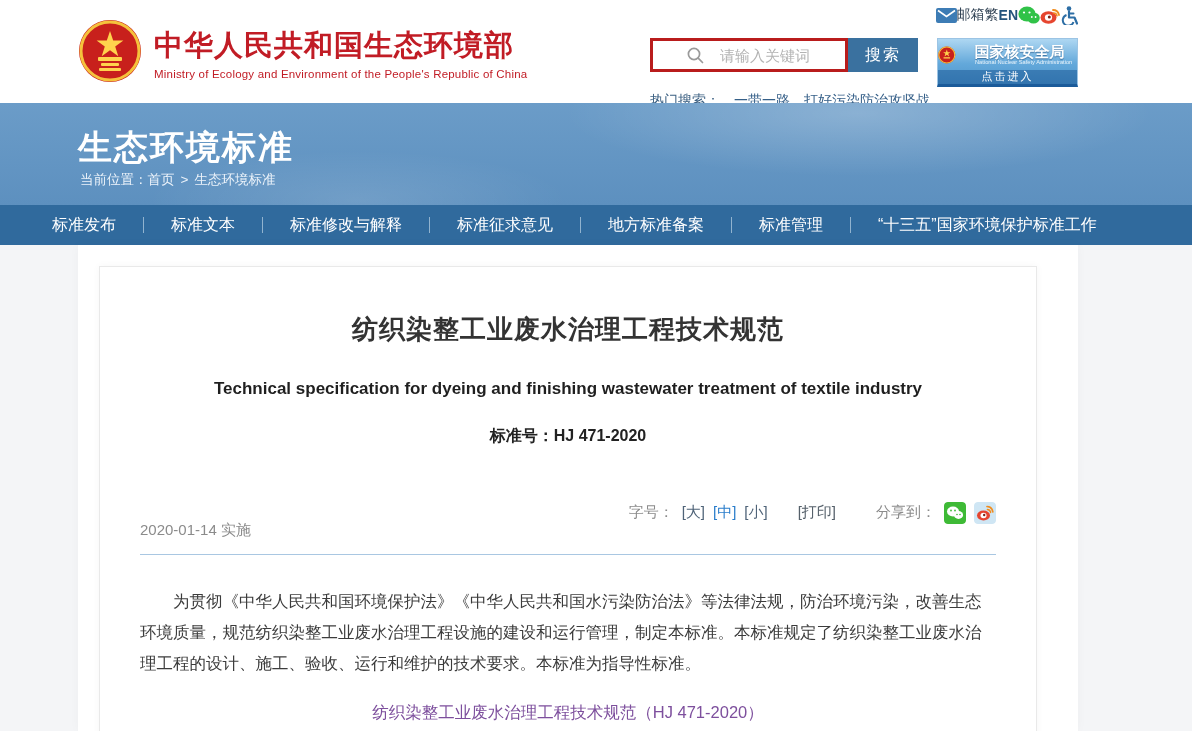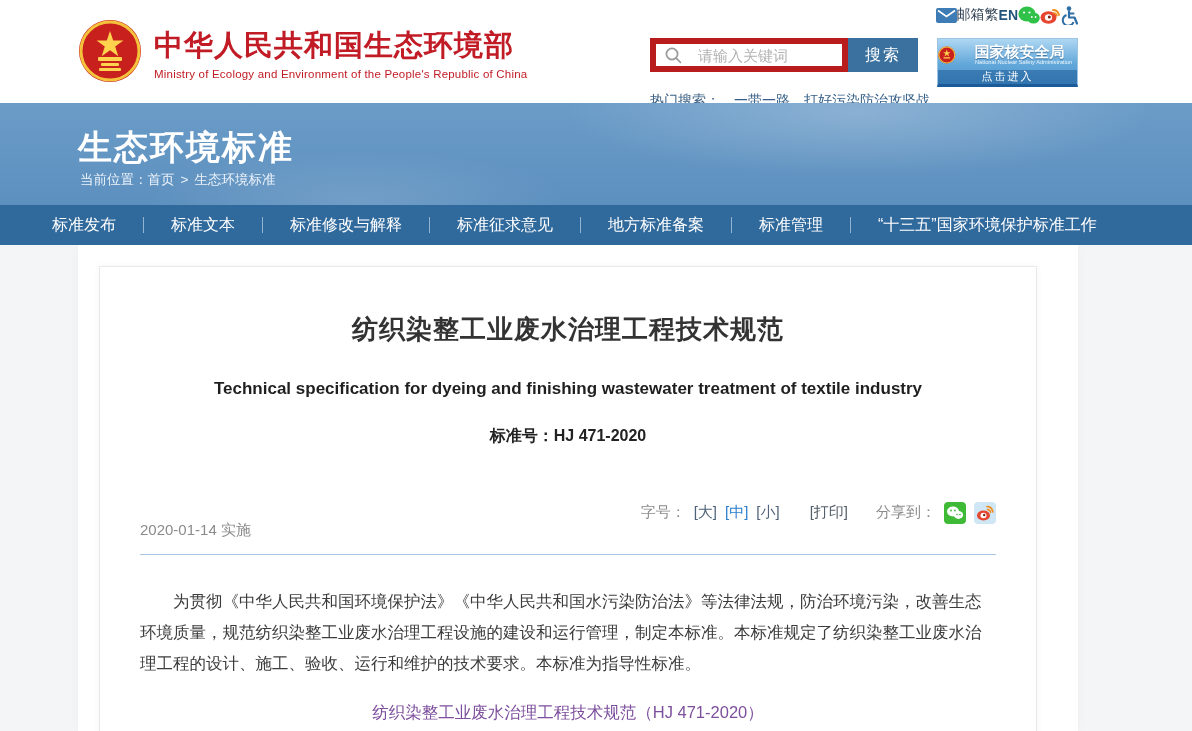--- a/index.html
+++ b/index.html
@@ -14,21 +14,21 @@
   .logo-title { font-size:29px; font-weight:bold; color:#c11c25; letter-spacing:1px; line-height:1.1; }
   .logo-sub { font-size:11.5px; color:#c11c25; margin-top:7px; letter-spacing:0.2px; }
 
   .top-links { position:absolute; top:4px; right:114px; height:22px; display:flex; align-items:center; font-size:14px; }
   .top-links .txt { color:#2c3e50; cursor:pointer; }
   .top-links .en { color:#24547c; font-weight:bold; }
   .tl-icon { display:inline-flex; align-items:center; }
 
   
   .search-box { position:absolute; left:650px; top:38px; width:198px; height:34px;
-    border:6px solid #b91c1c; background:#fff; display:flex; align-items:center; }
+    border:3px solid #b91c1c; background:#fff; display:flex; align-items:center;padding-left:25px; }
   .search-box .mag { margin:0 8px 0 9px; flex:none; }
   .search-box .vsep { width:1px; height:20px; background:#d5d5d5; margin-right:8px; }
   .search-input { border:none; outline:none; flex:1; height:30px; font-size:15px; color:#333;
     font-family:inherit; background:transparent; }
   .search-input::placeholder { color:#b3b3b3; }
   .search-btn { position:absolute; left:848px; top:38px; width:70px; height:34px; background:#3a719f;
     color:#fff; font-size:16px; border:none; cursor:pointer; font-family:inherit; letter-spacing:2px; }
   .hot-row { position:absolute; left:650px; top:92px; font-size:14px; color:#3d6183; display:flex; gap:14px; }
   .hot-row .hot-link { color:#355f88; cursor:pointer; }
 
@@ -72,21 +72,21 @@
   .art-title-en { margin-top:32px; text-align:center; font-size:17px; font-weight:bold; color:#1f1f1f; }
   .art-no { margin-top:27px; text-align:center; font-size:16px; font-weight:bold; color:#222; }
 
   .meta-row { margin-top:38px; display:flex; justify-content:space-between; align-items:center;
     padding-bottom:14px; border-bottom:1px solid #a9c7e2; }
   .meta-date { font-size:15px; color:#8b8b8b;margin-top:36px; }
   .meta-controls { display:flex; align-items:center; gap:8px; font-size:15px; }
   .meta-label { color:#8b8b8b; }
   .fz { color:#4f6378; cursor:pointer; text-decoration:none; }
   .fz.active { color:#2a7dcb; }
-  .print-btn { color:#55606a; cursor:pointer; margin-left:22px; margin-right:20px; text-decoration:none; }
+  .print-btn { color:#55606a; cursor:pointer; margin-left:22px; margin-right:32px; text-decoration:none; }
   .share-icon { width:22px; height:22px; display:inline-flex; cursor:pointer; border-radius:3px; overflow:hidden; }
 
   .art-body { margin-top:31px; font-size:16.5px; color:#3c3c3c; line-height:31px; text-indent:2em; }
   .attachment { margin-top:23px; text-align:center; }
   .attachment a { color:#7d4f9d; font-size:16.5px; text-decoration:none; cursor:pointer; }
 </style>
 </head>
 <body>
 
 <div class="top-header">

